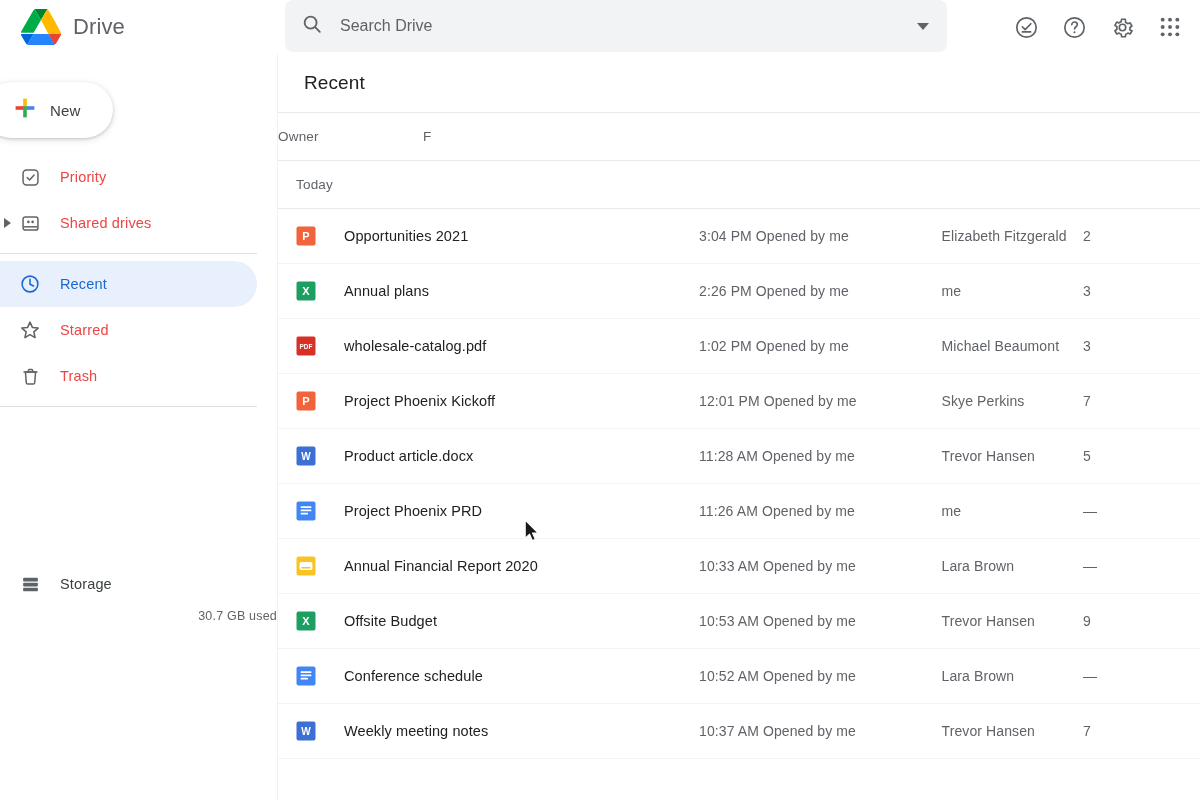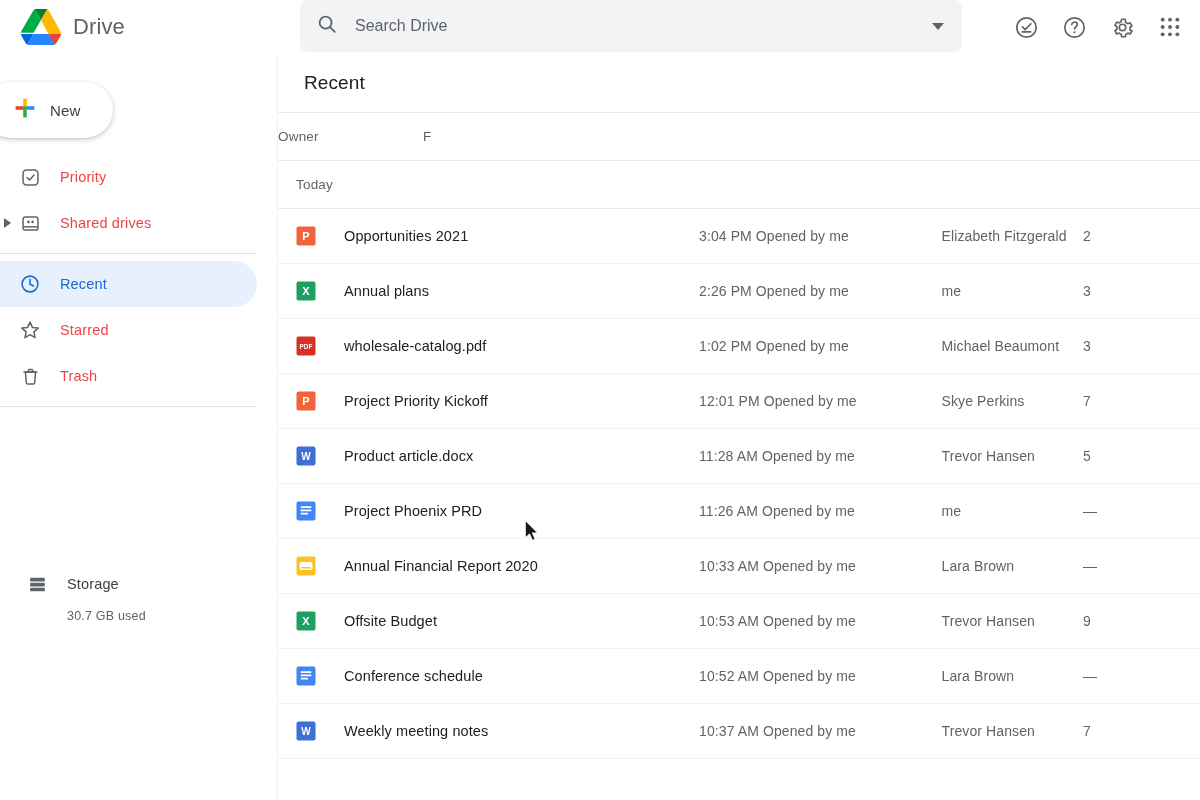--- a/index.html
+++ b/index.html
@@ -25,21 +25,21 @@
     display: flex; align-items: center;
     padding-left: 21px;
   }
   .drive-logo { width: 40px; height: 36px; flex: none; }
   .brand-title {
     font-size: 22px; color: #5f6368; letter-spacing: .1px;
     margin-left: 12px; font-weight: 400;
   }
 
   .searchwrap {
-    position: absolute; left: 300px; top: 0;
+    position: absolute; left: 285px; top: 0;
     width: 662px; height: 52px;
     display: flex; align-items: center;
     background: #f1f3f4;
     border-radius: 8px;
   }
   .search-icon { margin-left: 16px; flex: none; }
   .search-input {
     flex: 1 1 auto;
     border: 0; outline: 0; background: transparent;
     font-family: "Liberation Sans", sans-serif;
@@ -122,21 +122,21 @@
     margin-left: 18px;
   }
   .navitem.active { background: #e8f0fe; }
   .navitem.active .nav-label { color: #1967d2; font-weight: 500; }
 
   .nav-divider {
     height: 1px; background: #e0e0e0;
     margin: 7px 20px 7px 0;
   }
 
-  .storage-block { position: absolute; top: 510px; left: 7px; width: 277px; }
+  .storage-block { position: absolute; top: 510px; left: 0; width: 277px; text-align: right; }
   .storage-row { display: flex; align-items: center; height: 40px; }
   .storage-row .nav-icon {
     width: 24px; height: 24px; flex: none; margin-left: 18px;
     display: flex; align-items: center; justify-content: center;
   }
   .storage-row .nav-label {
     font-size: 14.5px; color: #3c4043; margin-left: 18px; letter-spacing: .15px;
   }
   .storage-sub {
     font-size: 12.5px; color: #5f6368;
@@ -435,21 +435,21 @@
             <div class="f-size">3</div>
           </div>
         </div>
         <div class="file-row">
           <div class="rowinner">
             <div class="f-name">
               <span class="ftype-icon"><svg width="20" height="20" viewBox="0 0 20 20">
                   <rect x="0.5" y="0.5" width="19" height="19" rx="2" fill="#f1633a"></rect>
                   <text x="10" y="14.3" text-anchor="middle" font-family="Liberation Sans, sans-serif" font-size="11" font-weight="bold" fill="#ffffff">P</text>
                 </svg></span>
-              <span class="f-title">Project Priority Kickoff</span>
+              <span class="f-title">Project Phoenix Kickoff</span>
             </div>
             <div class="f-meta meta-slot">12:01 PM Opened by me</div>
             <div class="f-owner">Skye Perkins</div>
             <div class="f-size">7</div>
           </div>
         </div>
         <div class="file-row">
           <div class="rowinner">
             <div class="f-name">
               <span class="ftype-icon"><svg width="20" height="20" viewBox="0 0 20 20">

